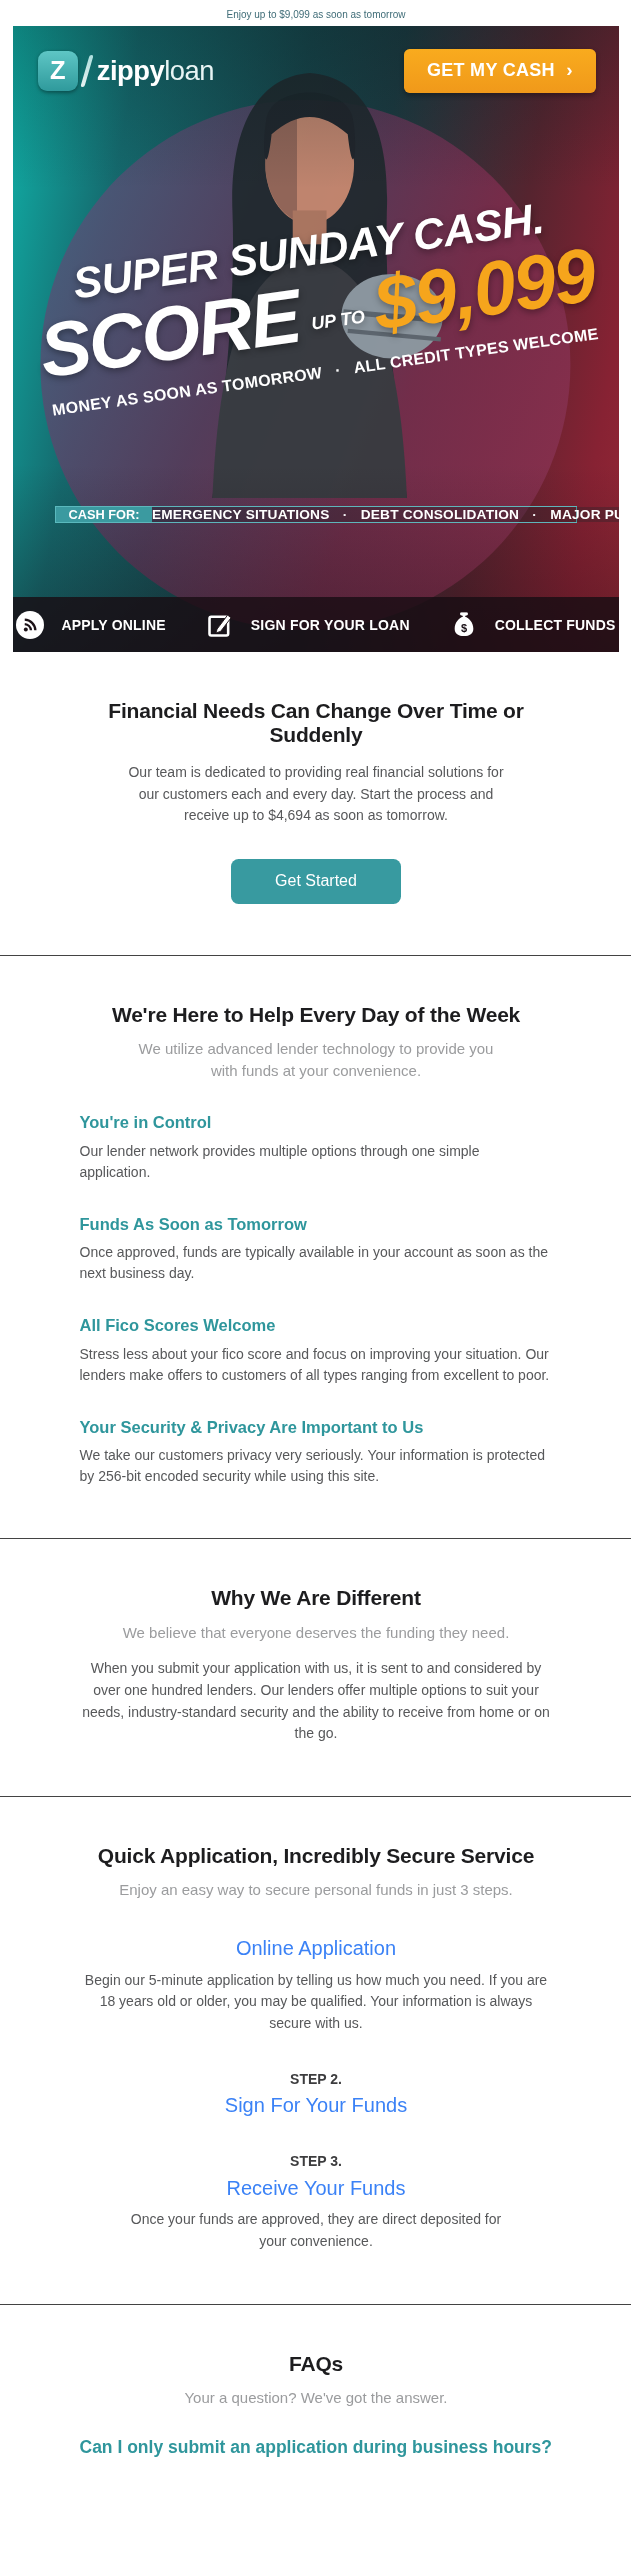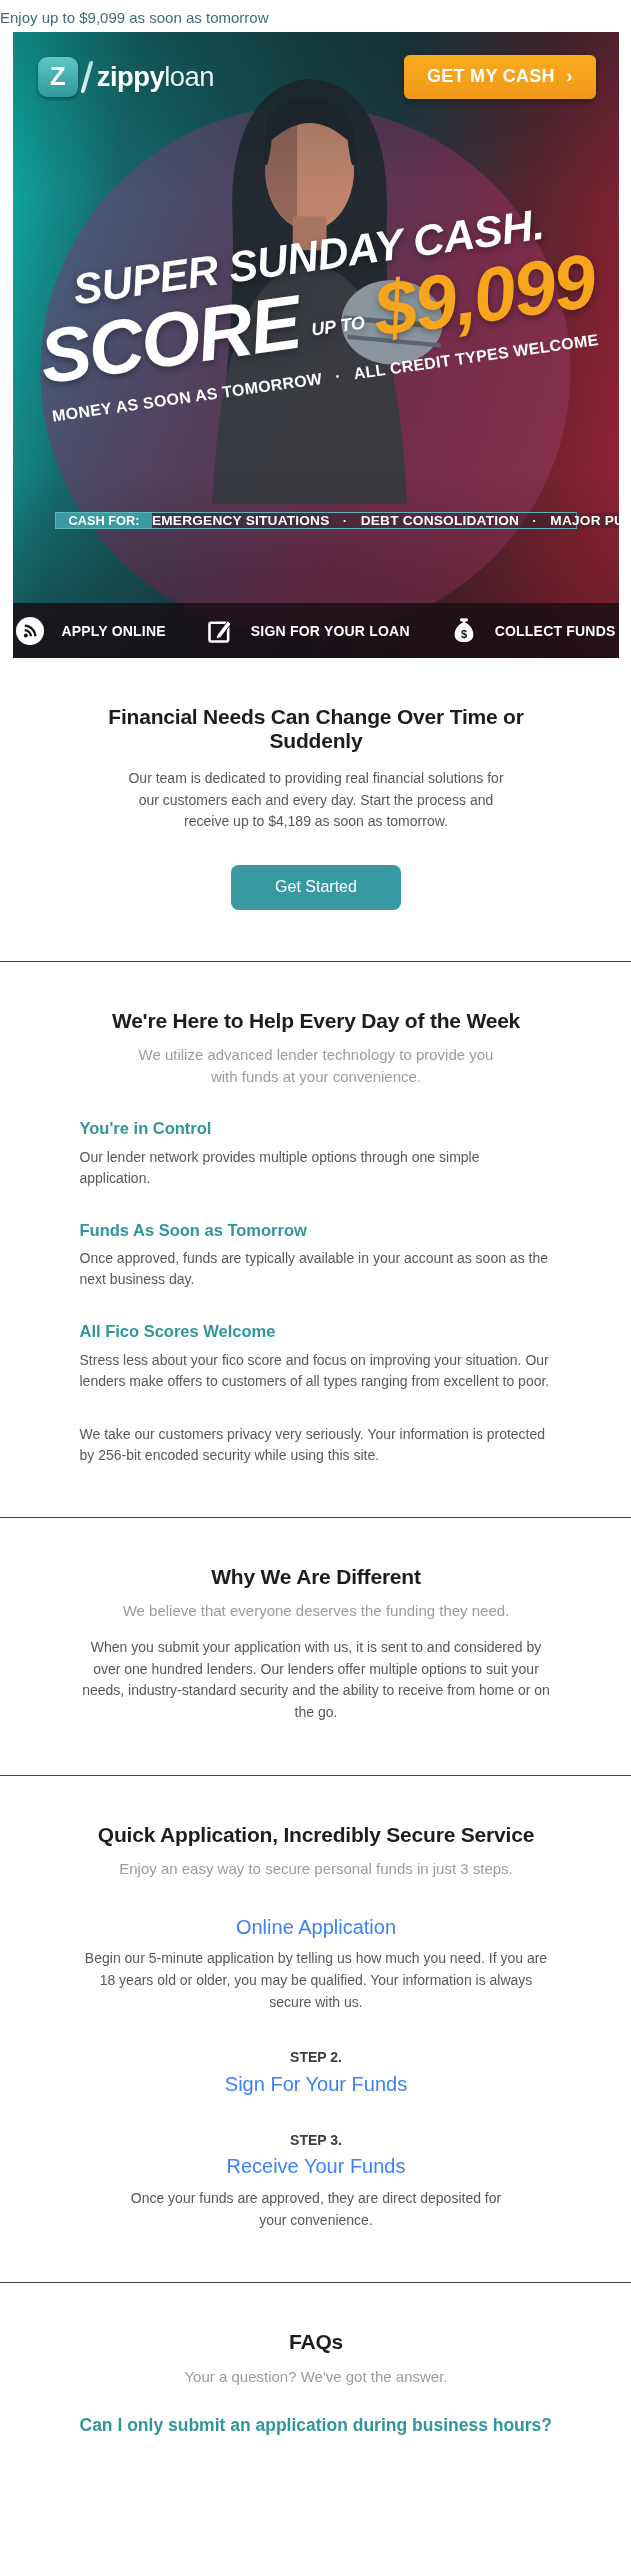--- a/index.html
+++ b/index.html
@@ -4,23 +4,23 @@
 <style>
   * { margin:0; padding:0; box-sizing:border-box; }
   html,body { background:#ffffff; }
   body {
     width:632px;
     font-family:"Liberation Sans", sans-serif;
     color:#57585a;
   }
   
   .preheader {
-    text-align:left;
+    text-align:center;
     padding:8.5px 0 6.6px;
-    font-size:15px;
+    font-size:10px;
     color:#3f6c77;
   }
   
   .hero {
     position:relative;
     margin:0 13.2px;
     height:626px;
     overflow:hidden;
     background:linear-gradient(100deg,#10b2a9 0%,#156a6e 18%,#17454b 42%,#1c3a41 55%,#55242f 76%,#872233 92%,#942836 100%);
   }
@@ -251,21 +251,21 @@
         <text x="12" y="17.6" text-anchor="middle" font-size="9.5" font-weight="bold" fill="#1c1218" font-family="Liberation Sans, sans-serif">$</text>
       </svg>
       <span class="feature-label">COLLECT FUNDS</span>
     </div>
   </div>
 </div>
 
 <div class="section">
   <div class="container">
     <h2>Financial Needs Can Change Over Time or Suddenly</h2>
-    <p class="body" style="width:397px;margin-left:auto;margin-right:auto;">Our team is dedicated to providing real financial solutions for our customers each and every day. Start the process and receive up to $4,189 as soon as tomorrow.</p>
+    <p class="body" style="width:397px;margin-left:auto;margin-right:auto;">Our team is dedicated to providing real financial solutions for our customers each and every day. Start the process and receive up to $4,694 as soon as tomorrow.</p>
     <button class="primary-button">Get Started</button>
   </div>
 </div>
 
 <hr class="divider">
 
 <div class="section">
   <div class="container">
     <h2>We're Here to Help Every Day of the Week</h2>
     <p class="sub" style="width:359px;margin-left:auto;margin-right:auto;">We utilize advanced lender technology to provide you with funds at your convenience.</p>
@@ -276,20 +276,21 @@
     </div>
     <div class="help-item">
       <h3>Funds As Soon as Tomorrow</h3>
       <p>Once approved, funds are typically available in your account as soon as the next business day.</p>
     </div>
     <div class="help-item">
       <h3>All Fico Scores Welcome</h3>
       <p>Stress less about your fico score and focus on improving your situation. Our lenders make offers to customers of all types ranging from excellent to poor.</p>
     </div>
     <div class="help-item">
+      <h3>Your Security &amp; Privacy Are Important to Us</h3>
       <p>We take our customers privacy very seriously. Your information is protected by 256-bit encoded security while using this site.</p>
     </div>
   </div>
 </div>
 
 <hr class="divider">
 
 <div class="section">
   <div class="container">
     <h2>Why We Are Different</h2>

